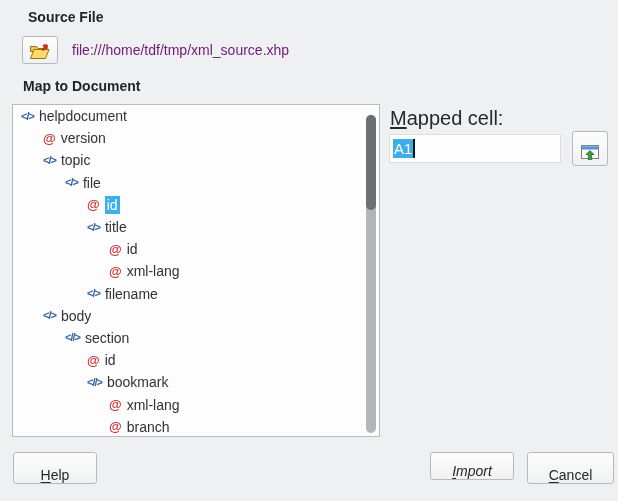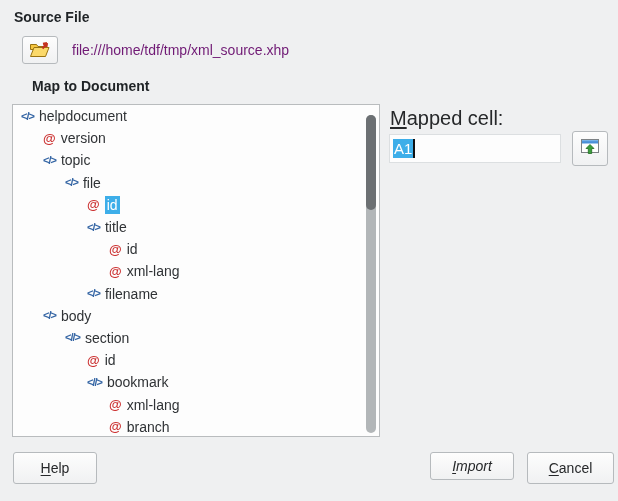--- a/index.html
+++ b/index.html
@@ -10,33 +10,33 @@
     font-family: "Liberation Sans", "DejaVu Sans", sans-serif;
     color: #2b2f32;
     overflow: hidden;
   }
   .section-title {
     position: absolute;
     font-size: 14px;
     font-weight: bold;
     color: #1f2326;
   }
-  #source-file-title { left: 14px; top: 9px; text-align: right; }
-  #map-title { left: 25px; top: 78px; padding-left: 7px; }
+  #source-file-title { left: 28px; top: 9px; text-align: right; }
+  #map-title { left: 16px; top: 78px; padding-left: 7px; }
 
   .btn {
     position: absolute;
     background: linear-gradient(#fdfdfd, #f0f1f2);
     border: 1px solid #b6babd;
     border-radius: 3px;
     font-family: inherit;
     font-size: 14px;
     color: #26282a;
     display: flex;
-    align-items: center;
+    align-items: flex-end;
     justify-content: center;
     cursor: default;
   }
   #browse-btn { left: 22px; top: 36px; width: 36px; height: 28px; }
   #source-path { position: absolute; left: 72px; top: 42px; font-size: 14px; color: #701a75; }
 
   
   #tree {
     position: absolute;
     left: 12px; top: 104px;

